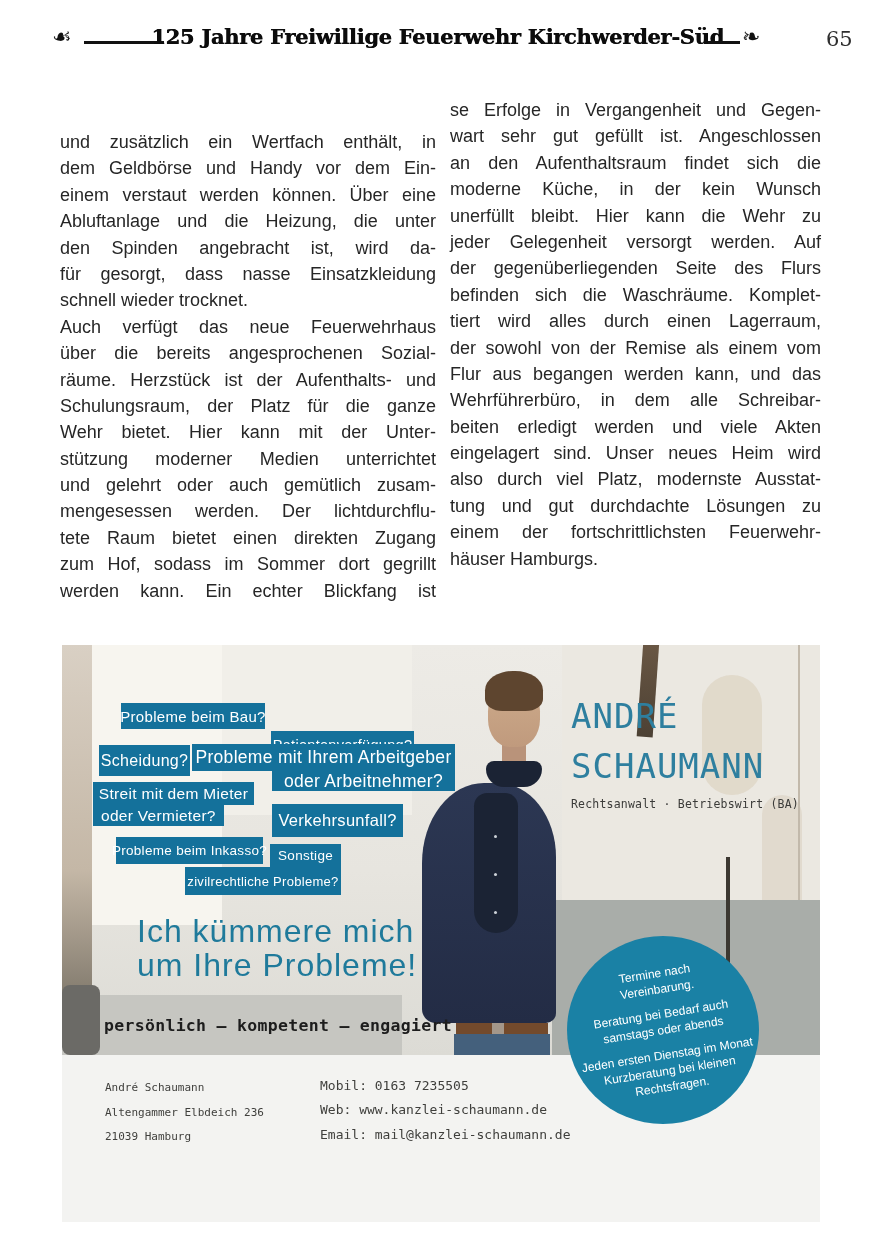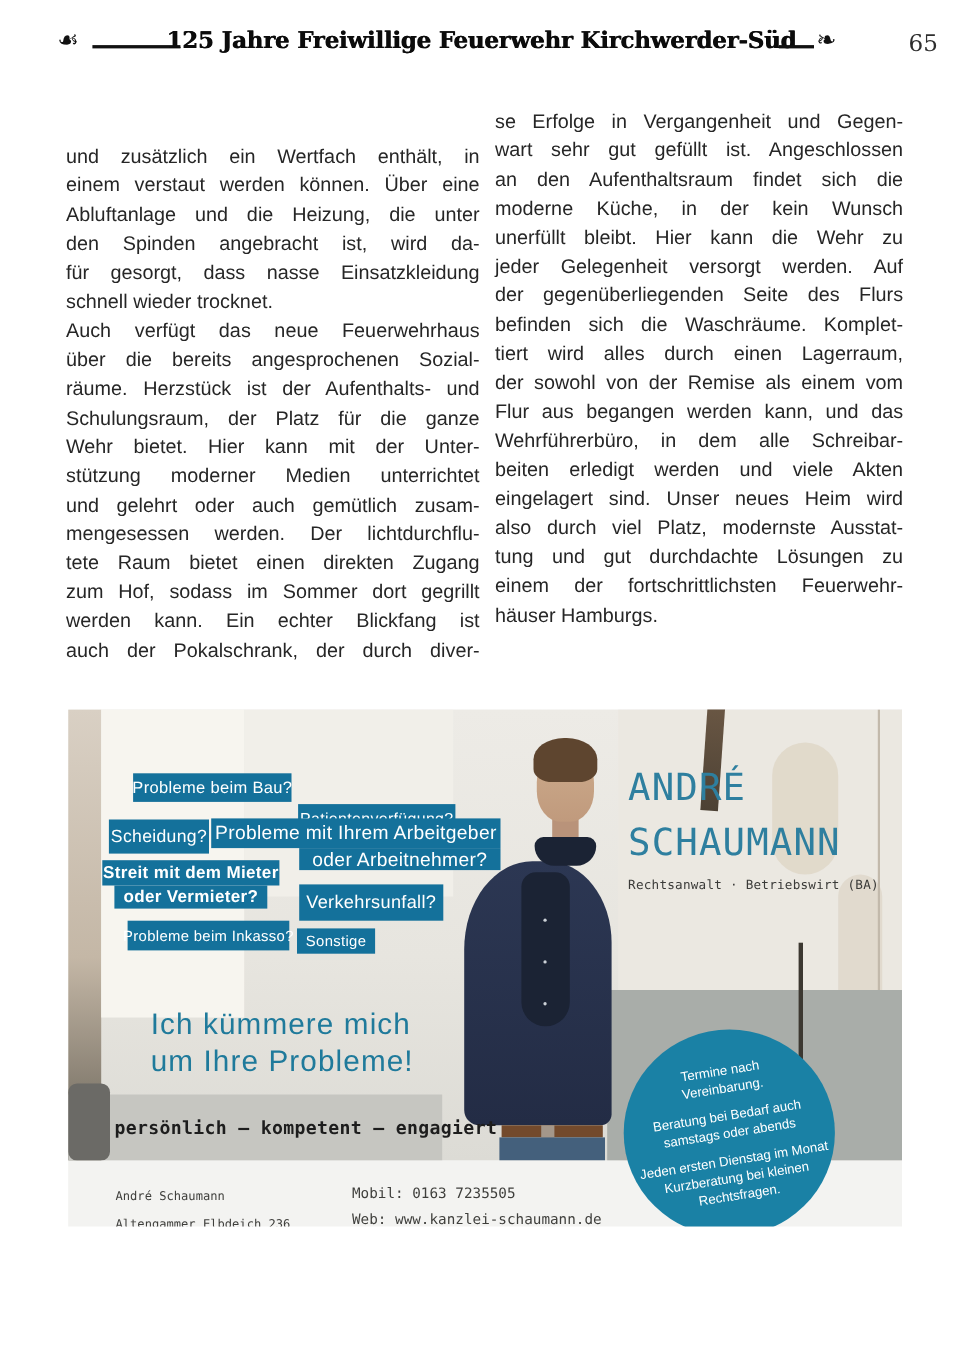--- a/index.html
+++ b/index.html
@@ -21,21 +21,21 @@
 
   
   .col{position:absolute;top:97px;color:#262626;font-size:18px;}
   .col-left{left:60px;width:376px;margin-top:32px;}
   .col-right{left:450px;width:371px;}
   .tline{height:26.4px;line-height:26.4px;text-align:justify;text-align-last:justify;
          overflow:visible;}
   .tline.pend{text-align-last:left;}
 
   
-  .ad{position:absolute;left:62px;top:645px;width:758px;height:470px;background:#f3f3f1;
+  .ad{position:absolute;left:62px;top:645px;width:758px;height:577px;background:#f3f3f1;
       overflow:hidden;}
   .photo{position:absolute;left:0;top:0;width:758px;height:410px;overflow:hidden;}
   .ph{position:absolute;}
   .ph-base{left:0;top:0;width:758px;height:410px;
            background:linear-gradient(180deg,#edebe6 0%,#e7e5df 55%,#dcdbd5 100%);}
   .ph-left-strip{left:0;top:0;width:30px;height:410px;
            background:linear-gradient(180deg,#d9d0c4 0%,#c4b7a6 55%,#857d70 85%,#6f6a60 100%);}
   .ph-window{left:30px;top:0;width:130px;height:280px;background:#f7f5ef;}
   .ph-bright2{left:160px;top:0;width:190px;height:170px;background:#f1efe9;}
   .ph-rightwall{left:500px;top:0;width:258px;height:410px;background:#ebe8e1;}
@@ -74,35 +74,35 @@
   
   .tag{position:absolute;display:flex;flex-direction:column;z-index:5;}
   .tag-line{display:flex;align-items:center;justify-content:center;background:#14719b;
             color:#fff;padding:0 8px;white-space:nowrap;letter-spacing:0.3px;}
   .tag-line.stretch{align-self:stretch;}
   .b1{left:59px;top:58px;width:144px;}  .b1 .tag-line{height:26px;font-size:15px;}
   .b2{left:209px;top:65px;width:143px;margin-top:21px;} .b2 .tag-line{height:27px;font-size:14.5px;}
   .b3{left:37px;top:100px;width:91px;}  .b3 .tag-line{height:31px;font-size:16px;}
   .b4{left:130px;top:99px;width:263px;align-items:flex-end;}
       .b4 .l1{height:27px;font-size:17.5px;} .b4 .l2{height:20px;font-size:17.5px;padding:0 12px;}
-  .b5{left:31px;top:137px;width:161px;align-items:center;font-weight:bold;}
+  .b5{left:31px;top:137px;width:161px;align-items:flex-start;}
       .b5 .l1{height:23px;font-size:15.5px;} .b5 .l2{height:21px;font-size:15.5px;}
   .b6{left:210px;top:159px;width:131px;} .b6 .tag-line{height:33px;font-size:16.5px;}
   .b7{left:54px;top:192px;width:147px;}  .b7 .tag-line{height:27px;font-size:13.5px;}
   .b8{left:123px;top:199px;width:156px;align-items:flex-end;}
       .b8 .l1{height:23px;font-size:13.5px;} .b8 .l2{height:28px;font-size:13px;}
 
   
   .ad-name{position:absolute;left:509px;top:46px;z-index:5;color:#2e7f9f;
            font-family:"DejaVu Sans Mono",monospace;font-size:34px;line-height:50px;
            letter-spacing:1px;}
   .ad-prof{position:absolute;left:509px;top:152px;z-index:5;color:#3b3b39;
            font-family:"DejaVu Sans Mono",monospace;font-size:11.5px;letter-spacing:0.2px;}
   .ad-headline{position:absolute;left:75px;top:270px;z-index:5;color:#1f7a9b;
-           font-size:27px;line-height:33.5px;letter-spacing:1px;}
+           font-size:32px;line-height:33.5px;letter-spacing:1px;}
   .ad-tagline{position:absolute;left:42px;top:371px;z-index:5;color:#1d1d1d;
            font-family:"DejaVu Sans Mono",monospace;font-size:16.5px;font-weight:bold;
            letter-spacing:0.3px;}
 
   
   .circle{position:absolute;left:505px;top:291px;width:192px;height:188px;z-index:6;
           background:#1a81a5;border-radius:50%;display:flex;align-items:center;
           justify-content:center;}
   .circle-text{transform:rotate(-9deg);color:#fff;text-align:center;font-size:12px;
           line-height:16px;}
@@ -122,37 +122,37 @@
     <span class="hdr-orn orn-left">☙</span>
     <div class="hdr-rule rule-left"></div>
     <div class="hdr-title">125 Jahre Freiwillige Feuerwehr Kirchwerder-Süd</div>
     <div class="hdr-rule rule-right"></div>
     <span class="hdr-orn orn-right">❧</span>
     <div class="hdr-num">65</div>
   </div>
 
   <div class="col col-left">
       <div class="tline">und zusätzlich ein Wertfach enthält, in</div>
+      <div class="tline">dem Geldbörse und Handy vor dem Ein-</div>
       <div class="tline">einem verstaut werden können. Über eine</div>
       <div class="tline">Abluftanlage und die Heizung, die unter</div>
       <div class="tline">den Spinden angebracht ist, wird da-</div>
       <div class="tline">für gesorgt, dass nasse Einsatzkleidung</div>
       <div class="tline pend">schnell wieder trocknet.</div>
       <div class="tline">Auch verfügt das neue Feuerwehrhaus</div>
       <div class="tline">über die bereits angesprochenen Sozial-</div>
       <div class="tline">räume. Herzstück ist der Aufenthalts- und</div>
       <div class="tline">Schulungsraum, der Platz für die ganze</div>
       <div class="tline">Wehr bietet. Hier kann mit der Unter-</div>
       <div class="tline">stützung moderner Medien unterrichtet</div>
       <div class="tline">und gelehrt oder auch gemütlich zusam-</div>
       <div class="tline">mengesessen werden. Der lichtdurchflu-</div>
       <div class="tline">tete Raum bietet einen direkten Zugang</div>
       <div class="tline">zum Hof, sodass im Sommer dort gegrillt</div>
       <div class="tline">werden kann. Ein echter Blickfang ist</div>
-      <div class="tline">auch der Pokalschrank, der durch diver-</div>
     </div>
   <div class="col col-right">
       <div class="tline">se Erfolge in Vergangenheit und Gegen-</div>
       <div class="tline">wart sehr gut gefüllt ist. Angeschlossen</div>
       <div class="tline">an den Aufenthaltsraum findet sich die</div>
       <div class="tline">moderne Küche, in der kein Wunsch</div>
       <div class="tline">unerfüllt bleibt. Hier kann die Wehr zu</div>
       <div class="tline">jeder Gelegenheit versorgt werden. Auf</div>
       <div class="tline">der gegenüberliegenden Seite des Flurs</div>
       <div class="tline">befinden sich die Waschräume. Komplet-</div>
@@ -217,20 +217,21 @@
       <span class="tag-line l2">oder Vermieter?</span>
     </div>
     <div class="tag b6">
       <span class="tag-line stretch">Verkehrsunfall?</span>
     </div>
     <div class="tag b7">
       <span class="tag-line stretch">Probleme beim Inkasso?</span>
     </div>
     <div class="tag b8">
       <span class="tag-line l1">Sonstige</span>
+      <span class="tag-line l2 stretch">zivilrechtliche Probleme?</span>
     </div>
 
     <div class="ad-name">
       <div>ANDRÉ</div>
       <div>SCHAUMANN</div>
     </div>
     <div class="ad-prof">Rechtsanwalt · Betriebswirt (BA)</div>
 
     <div class="ad-headline">
       <div>Ich kümmere mich</div>

